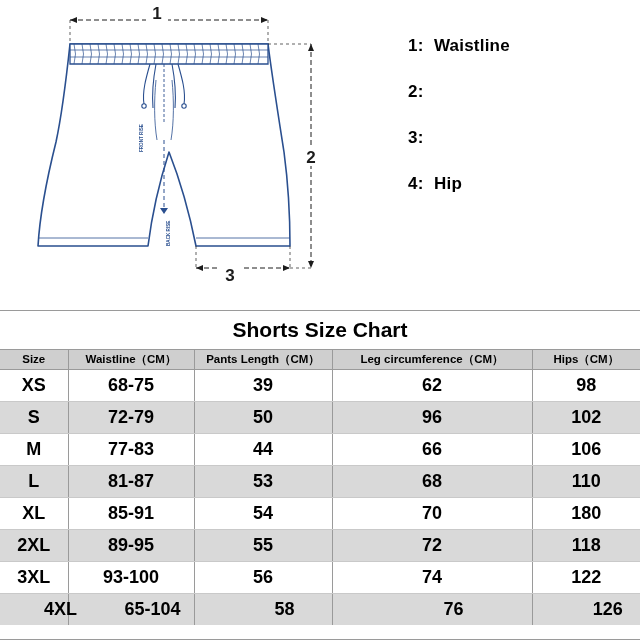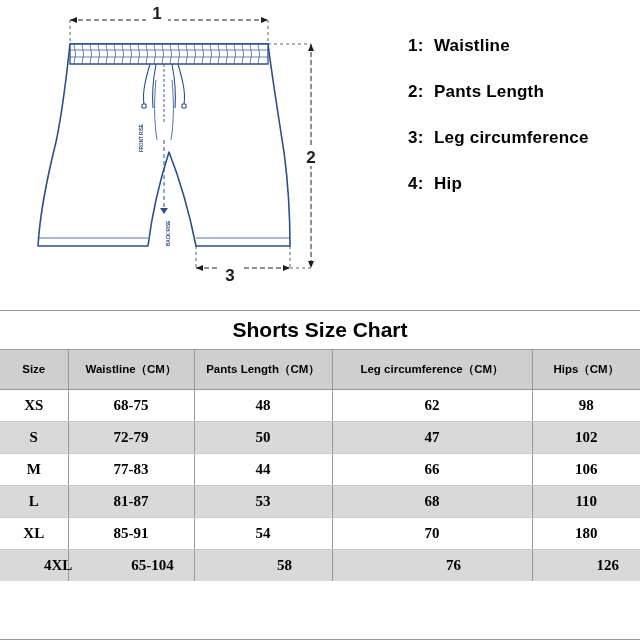--- a/index.html
+++ b/index.html
@@ -76,37 +76,36 @@
     font-size: 21px;
     font-weight: bold;
     height: 38px;
     background: #ffffff;
     border-bottom: 1px solid #9a9a9a;
   }
   thead th {
     background: #cfcfcf;
     font-size: 11.5px;
     font-weight: bold;
-    height: 40px;
+    height: 20px;
     border-right: 1px solid #9a9a9a;
     border-bottom: 1px solid #9a9a9a;
     text-align: center;
     padding: 0 2px;
     box-sizing: border-box;
   }
   thead th:last-child { border-right: none; }
   tbody td {
-    font-size: 15px;
+    font-size: 18px;
     font-weight: bold;
     height: 32px;
     text-align: center;
     border-right: 1px solid #9a9a9a;
     border-bottom: 1px solid #c9c9c9;
     box-sizing: border-box;
-    font-family: Liberation Serif, serif;
   }
   tbody td:last-child { border-right: none; margin-left: 20px; }
   tbody tr:nth-child(odd) td { background: #ffffff; }
   tbody tr:nth-child(even) td { background: #d9d9d9; }
   tbody tr:last-child td { border-bottom: none; padding-left: 44px; }
 
   col.c0 { width: 68px; }
   col.c1 { width: 126px; }
   col.c2 { width: 138px; }
   col.c3 { width: 200px; }
@@ -217,25 +216,23 @@
     </svg>
   </div>
 
   <div id="legend">
     <div class="legend-row">
       <span class="legend-num">1:</span>
       <span class="legend-label">Waistline</span>
     </div>
     <div class="legend-row">
       <span class="legend-num">2:</span>
-      <span class="legend-label">Pants Length</span>
     </div>
     <div class="legend-row">
       <span class="legend-num">3:</span>
-      <span class="legend-label">Leg circumference</span>
     </div>
     <div class="legend-row">
       <span class="legend-num">4:</span>
       <span class="legend-label">Hip</span>
     </div>
   </div>
 
   <div id="chart">
     <table>
       <colgroup>
@@ -254,29 +251,29 @@
           <th>Waistline（CM）</th>
           <th>Pants Length（CM）</th>
           <th>Leg circumference（CM）</th>
           <th>Hips（CM）</th>
         </tr>
       </thead>
       <tbody>
         <tr>
           <td>XS</td>
           <td>68-75</td>
-          <td>48</td>
+          <td>39</td>
           <td>62</td>
           <td>98</td>
         </tr>
         <tr>
           <td>S</td>
           <td>72-79</td>
           <td>50</td>
-          <td>47</td>
+          <td>96</td>
           <td>102</td>
         </tr>
         <tr>
           <td>M</td>
           <td>77-83</td>
           <td>44</td>
           <td>66</td>
           <td>106</td>
         </tr>
         <tr>
@@ -287,20 +284,34 @@
           <td>110</td>
         </tr>
         <tr>
           <td>XL</td>
           <td>85-91</td>
           <td>54</td>
           <td>70</td>
           <td>180</td>
         </tr>
         <tr>
+          <td>2XL</td>
+          <td>89-95</td>
+          <td>55</td>
+          <td>72</td>
+          <td>118</td>
+        </tr>
+        <tr>
+          <td>3XL</td>
+          <td>93-100</td>
+          <td>56</td>
+          <td>74</td>
+          <td>122</td>
+        </tr>
+        <tr>
           <td>4XL</td>
           <td>65-104</td>
           <td>58</td>
           <td>76</td>
           <td>126</td>
         </tr>
       </tbody>
     </table>
   </div>
 

